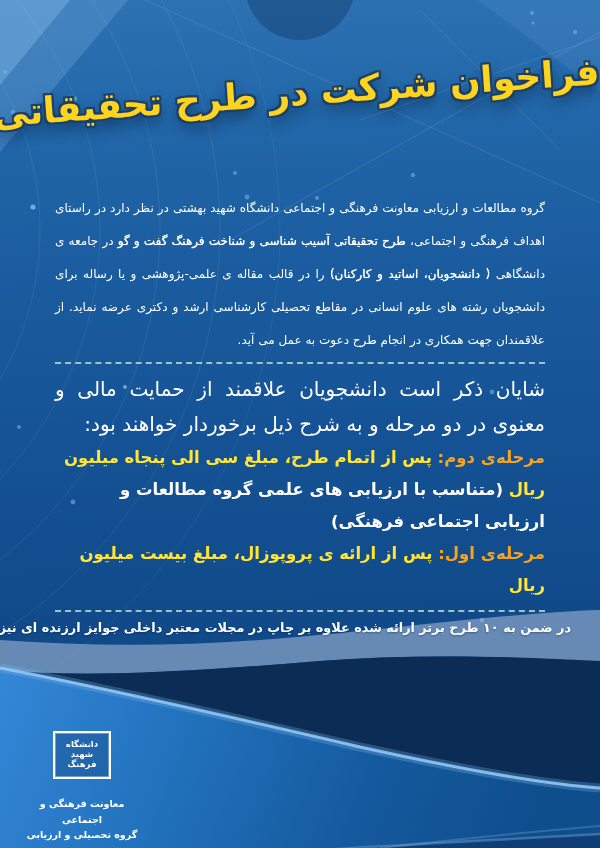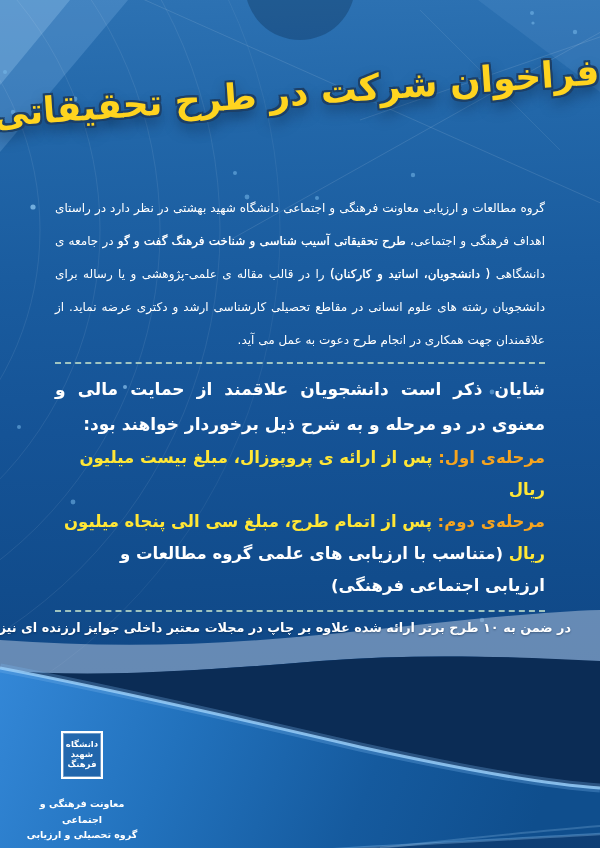--- a/index.html
+++ b/index.html
@@ -27,38 +27,38 @@
   .content { position:absolute; top:192px; right:55px; left:55px; color:#ffffff; }
 
   .intro { font-size:12px; font-weight:normal; line-height:33px; text-align:justify; }
   .intro .em { text-shadow:0 0 .7px #ffffff; }
 
   .sep {
     border:none; border-top:2px dashed rgba(185,216,200,.85);
     margin:5px 0 8px 0; height:0;
   }
 
-  .support { font-size:17px; font-weight:bold; line-height:35px; text-align:justify; }
+  .support { font-size:20px; font-weight:normal; line-height:35px; text-align:justify; }
 
   .stage { font-size:16.5px; font-weight:bold; line-height:32px; text-align:right; }
   .stage .label { color:#f6a41f; }
   .stage .value { color:#ffe636; }
   .stage .suffix { color:#ffffff; }
 
   .sep2 { margin:8px 0 8px 0; }
 
   .award {
     font-size:12.8px; font-weight:bold; text-align:center;
     white-space:nowrap; margin:0 -26px;
     text-shadow:0 1px 2px rgba(5,25,50,.4);
   }
 
   .footer { position:absolute; top:731px; left:24px; width:116px; text-align:center; color:#fff; }
   .logo-box {
-    width:42px; height:48px; margin:0 auto;
+    width:58px; height:48px; margin:0 auto;
     border:2px solid #ffffff;
     box-shadow: inset 0 0 0 1px rgba(255,255,255,.35);
     background:rgba(10,45,90,.25);
     display:flex; flex-direction:column; align-items:center; justify-content:center;
     font-size:8.5px; font-weight:bold; line-height:1.15;
   }
   .footer .caption { margin-top:17px; font-size:9.5px; font-weight:bold; line-height:1.65; }
 </style>
 </head>
 <body>
@@ -133,23 +133,23 @@
 <h1 class="title">فراخوان شرکت در طرح تحقیقاتی</h1>
 
 <div class="content">
 
   <p class="intro"><span>گروه مطالعات و ارزیابی معاونت فرهنگی و اجتماعی دانشگاه شهید بهشتی در نظر دارد در راستای اهداف فرهنگی و اجتماعی، </span><span class="em">طرح تحقیقاتی آسیب شناسی و شناخت فرهنگ گفت و گو</span><span> در جامعه ی دانشگاهی </span><span class="em">( دانشجویان، اساتید و کارکنان)</span><span> را در قالب مقاله ی علمی-پژوهشی و یا رساله برای دانشجویان رشته های علوم انسانی در مقاطع تحصیلی کارشناسی ارشد و دکتری عرضه نماید. از علاقمندان جهت همکاری در انجام طرح دعوت به عمل می آید.</span></p>
 
   <div class="sep"></div>
 
   <p class="support">شایان ذکر است دانشجویان علاقمند از حمایت مالی و معنوی در دو مرحله و به شرح ذیل برخوردار خواهند بود:</p>
 
+  <p class="stage"><span class="label">مرحله‌ی دوم:</span> <span class="value">پس از اتمام طرح، مبلغ سی الی پنجاه میلیون ریال</span> <span class="suffix">(متناسب با ارزیابی های علمی گروه مطالعات و ارزیابی اجتماعی فرهنگی)</span></p>
+
   <p class="stage"><span class="label">مرحله‌ی اول:</span> <span class="value">پس از ارائه ی پروپوزال، مبلغ بیست میلیون ریال</span><span class="suffix"></span></p>
-
-  <p class="stage"><span class="label">مرحله‌ی دوم:</span> <span class="value">پس از اتمام طرح، مبلغ سی الی پنجاه میلیون ریال</span> <span class="suffix">(متناسب با ارزیابی های علمی گروه مطالعات و ارزیابی اجتماعی فرهنگی)</span></p>
 
   <div class="sep sep2"></div>
 
   <p class="award">در ضمن به ۱۰ طرح برتر ارائه شده علاوه بر چاپ در مجلات معتبر داخلی جوایز ارزنده ای نیز تعلق می گیرد.</p>
 
 </div>
 
 <div class="footer">
   <div class="logo-box">
     <span>دانشگاه</span>

